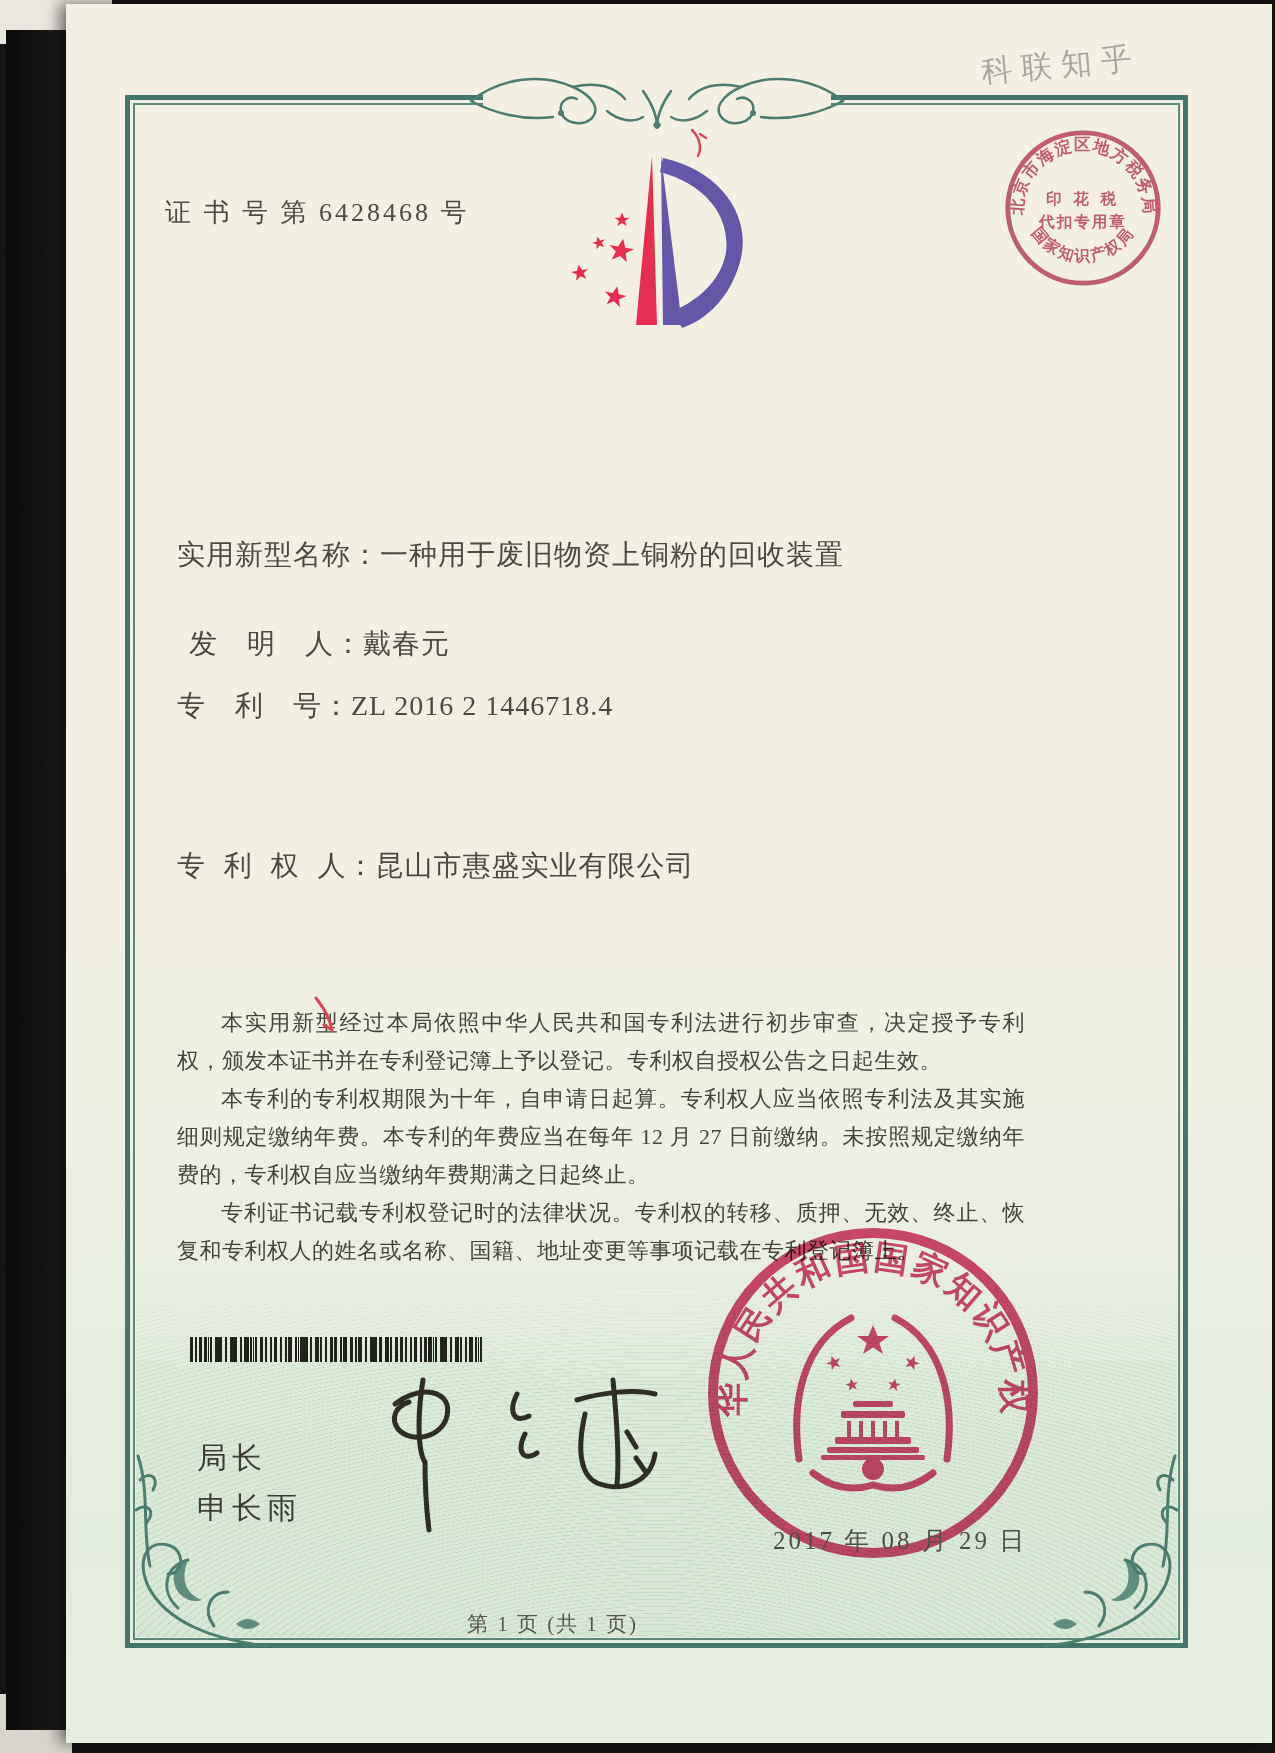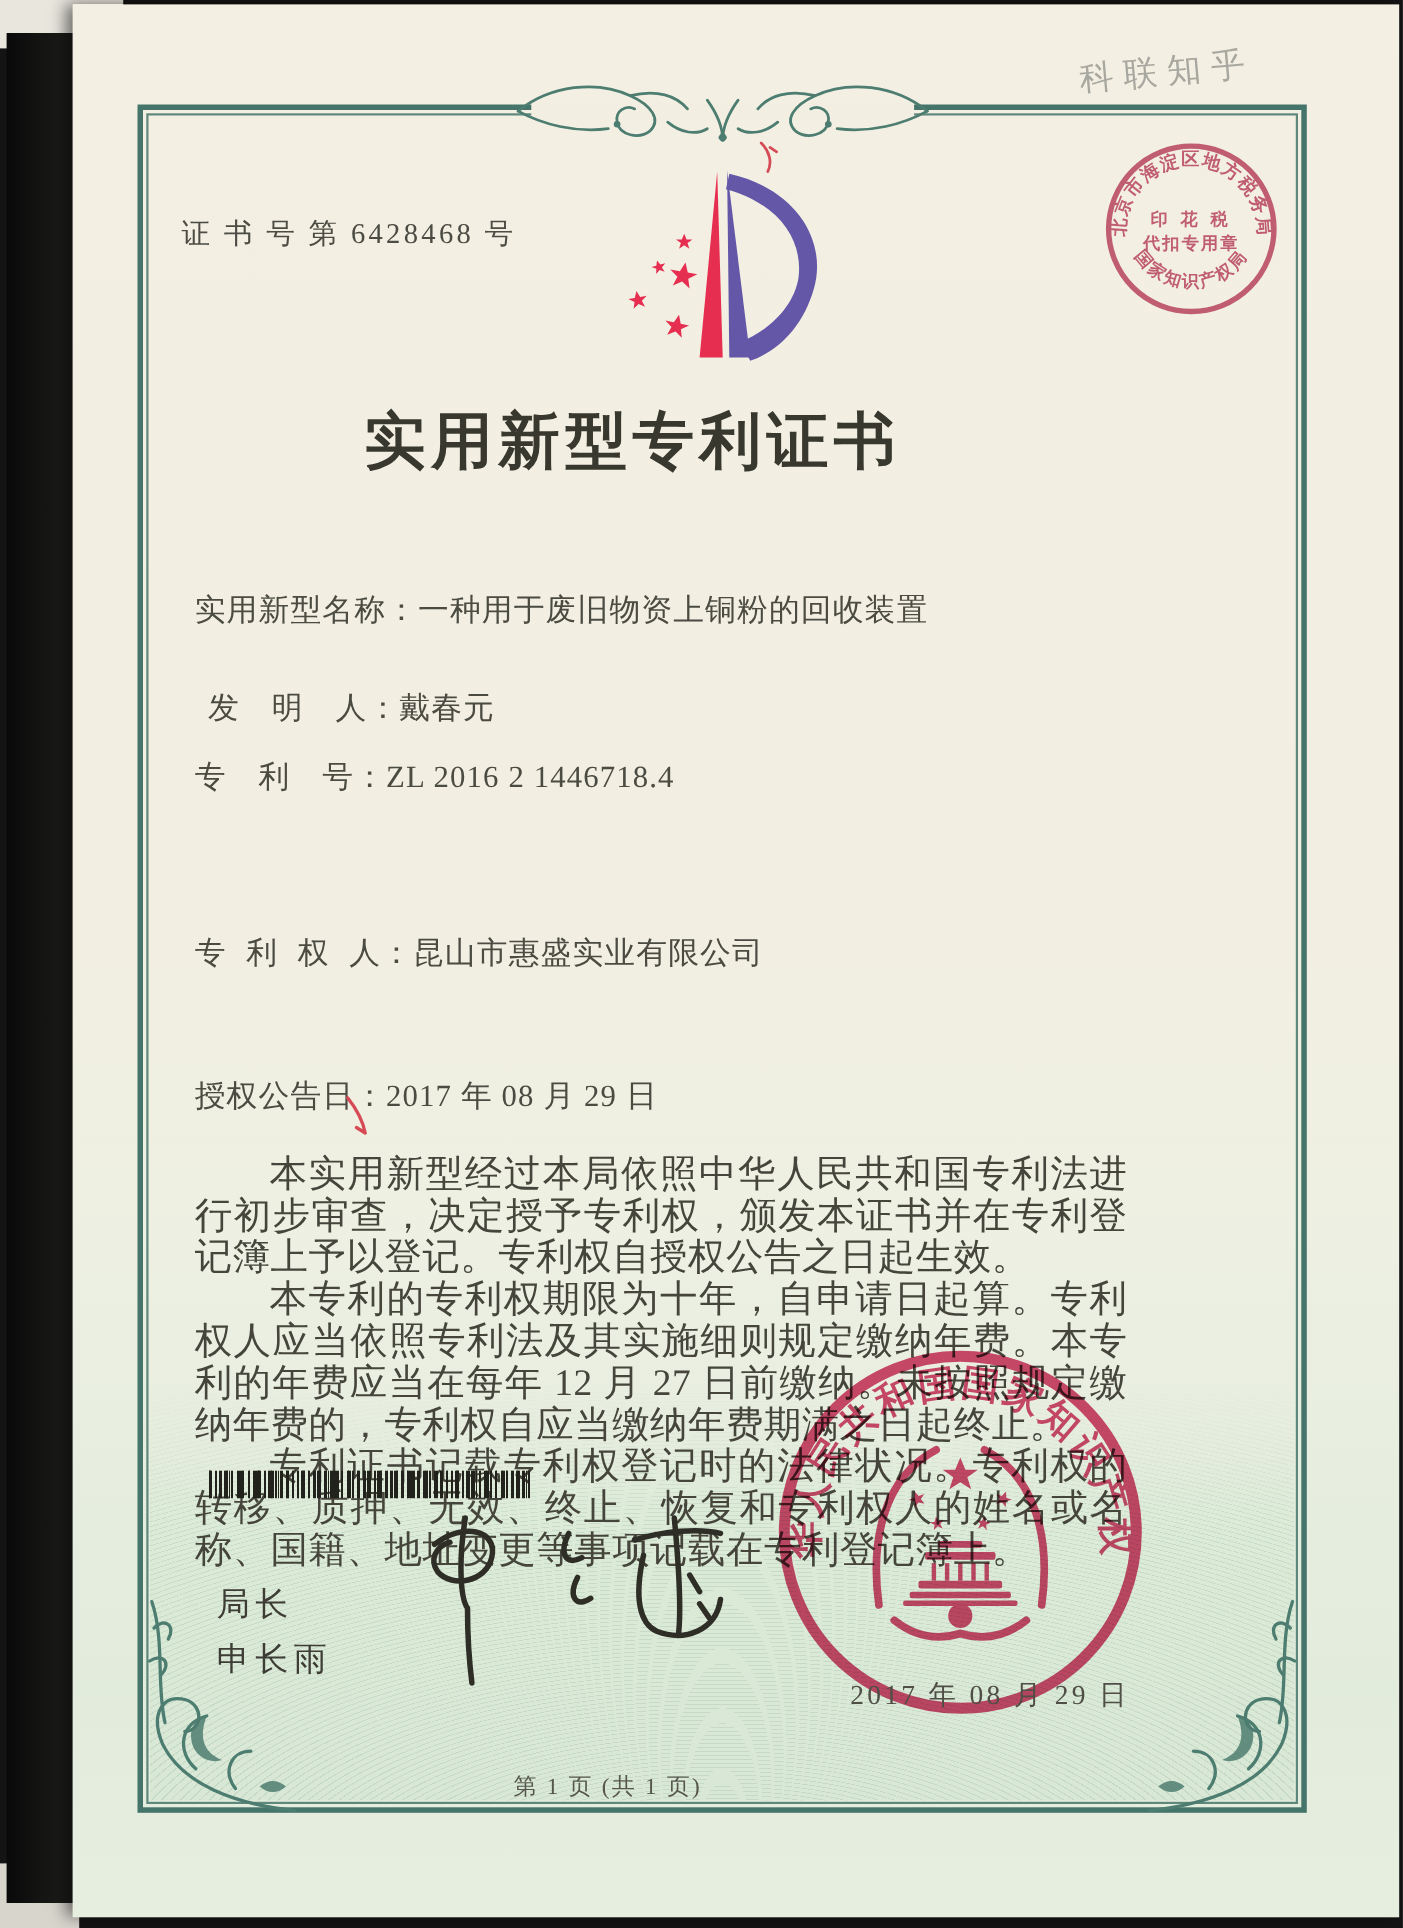--- a/index.html
+++ b/index.html
@@ -24,21 +24,21 @@
            linear-gradient(180deg,rgba(221,235,218,0) 0,rgba(219,234,215,.9) 110px,#dbe9d7 170px,#d9e8d6 100%);
          -webkit-mask-image:linear-gradient(180deg,transparent 0,#000 130px);
          mask-image:linear-gradient(180deg,transparent 0,#000 130px);}
   .txt{position:absolute;color:#4a4a42;white-space:nowrap;}
   .certno{left:35px;top:95px;font-size:26px;letter-spacing:3px;color:#4c4c44;}
   .logo{position:absolute;left:430px;top:50px;width:200px;height:180px;}
   .title{left:0;top:264px;width:890px;text-align:center;font-size:56px;font-weight:bold;
          letter-spacing:5px;color:#38382f;white-space:nowrap;}
   .field{left:47px;font-size:28px;color:#4b4b42;letter-spacing:1px;}
   .f1{top:436px;} .f2{top:525px;margin-left:12px;} .f3{top:587px;} .f4{top:701px;} .f5{top:747px;font-family:Liberation Mono, monospace;} .f6{top:877px;}
-  .paras{position:absolute;left:47px;top:949px;width:848px;font-size:34px;line-height:38px;
+  .paras{position:absolute;left:47px;top:904px;width:848px;font-size:22px;line-height:38px;
          color:#45453c;text-align:justify;letter-spacing:.5px;}
   .paras p{margin:0;text-indent:2em;}
   .barcode{position:absolute;left:60px;top:1237px;width:292px;height:25px;background-color:transparent;
            background-image:
              repeating-linear-gradient(90deg,#22221c 0 2px,rgba(0,0,0,0) 2px 5px),
              repeating-linear-gradient(90deg,#22221c 0 1px,rgba(0,0,0,0) 1px 9px),
              repeating-linear-gradient(90deg,#22221c 0 3px,rgba(0,0,0,0) 3px 14px);}
   .signer{position:absolute;left:67px;font-family:"Liberation Sans","DejaVu Sans",sans-serif;
           font-size:30px;color:#3d3d36;letter-spacing:5px;white-space:nowrap;}
   .s1{top:1338px;} .s2{top:1388px;}
@@ -139,27 +139,25 @@
           <g transform="translate(55,147) scale(1.1) rotate(12)">
             <path d="M0,-10 2.9,-3.1 10,-3.1 4,1.2 6.2,8.1 0,4 -6.2,8.1 -4,1.2 -10,-3.1 -2.9,-3.1 Z"></path>
           </g>
         </g>
         <g fill="#6457a8">
           <path d="M101,5 L103,175 L122,175 Z"></path>
           <path d="M103,8 C165,22 192,70 180,112 C170,148 146,170 122,178 L113,161 C140,150 162,128 166,102 C170,68 148,35 100,22 Z"></path>
         </g>
       </svg>
 
-      <div class="txt title">实用新型专利证书</div>
 
       <div class="txt field f1"><span>实用新型名称：</span><span>一种用于废旧物资上铜粉的回收装置</span></div>
       <div class="txt field f2"><span>发　明　人：</span><span>戴春元</span></div>
       <div class="txt field f3"><span>专　利　号：</span><span>ZL 2016 2 1446718.4</span></div>
       <div class="txt field f5"><span>专 利 权 人：</span><span>昆山市惠盛实业有限公司</span></div>
-      <div class="txt field f6"><span>授权公告日：</span><span>2017 年 08 月 29 日</span></div>
 
       <div class="paras">
         <p>本实用新型经过本局依照中华人民共和国专利法进行初步审查，决定授予专利权，颁发本证书并在专利登记簿上予以登记。专利权自授权公告之日起生效。</p>
         <p>本专利的专利权期限为十年，自申请日起算。专利权人应当依照专利法及其实施细则规定缴纳年费。本专利的年费应当在每年 12 月 27 日前缴纳。未按照规定缴纳年费的，专利权自应当缴纳年费期满之日起终止。</p>
         <p>专利证书记载专利权登记时的法律状况。专利权的转移、质押、无效、终止、恢复和专利权人的姓名或名称、国籍、地址变更等事项记载在专利登记簿上。</p>
       </div>
 
       <div class="barcode"></div>
 
       <div class="signer s1">局长</div>

